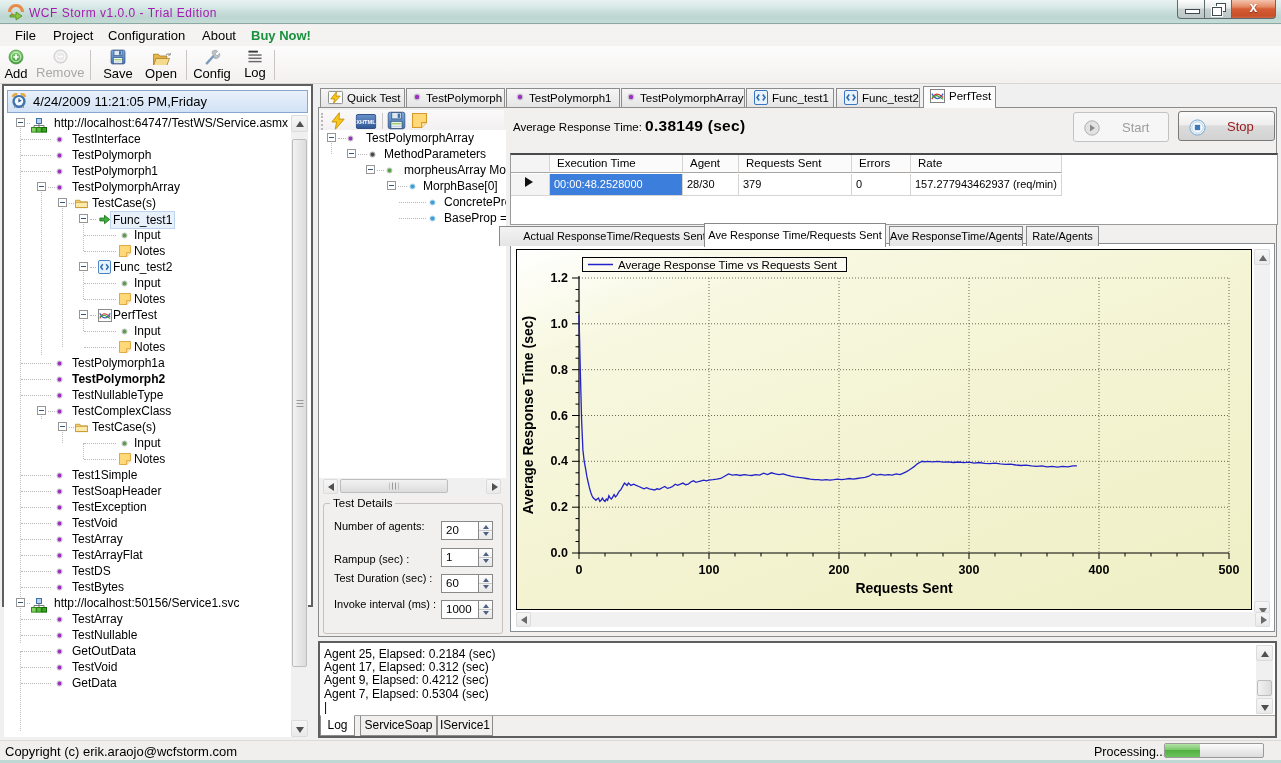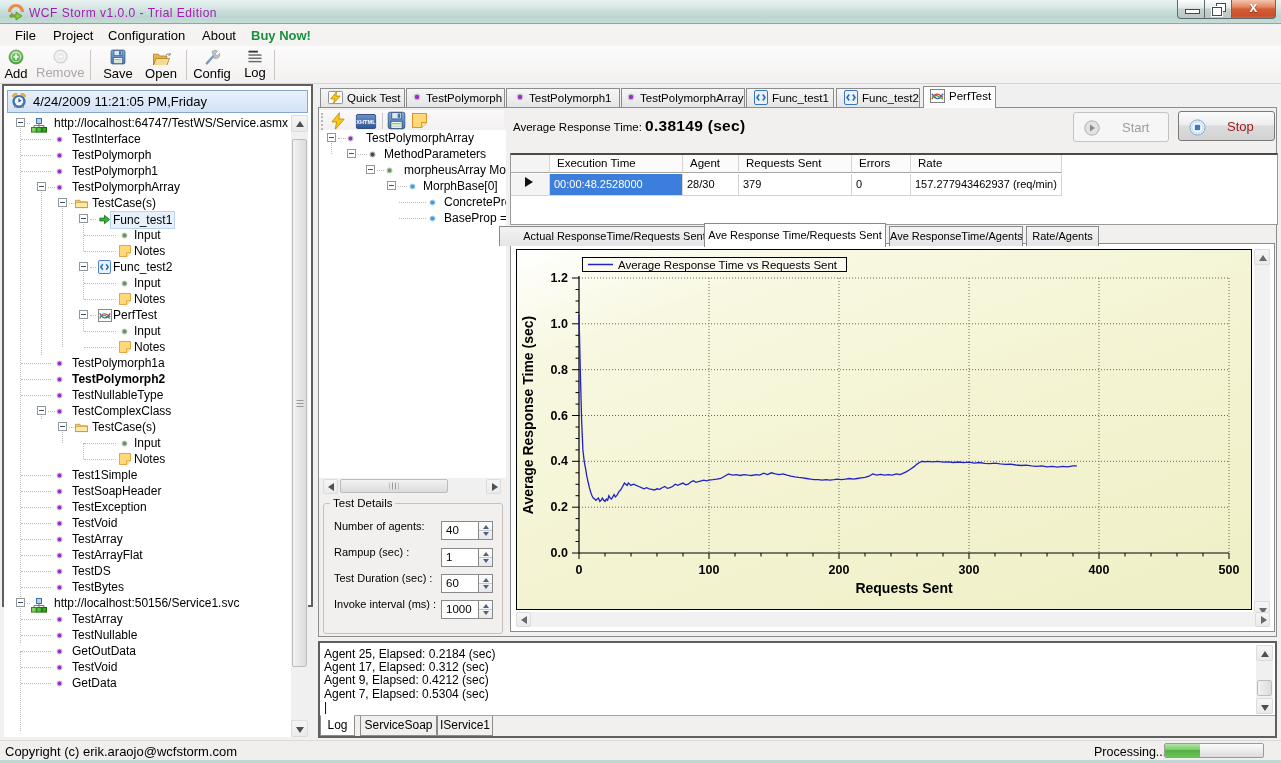--- a/index.html
+++ b/index.html
@@ -631,26 +631,26 @@
 <div class="sb-btn" style="right:0;top:0;width:15px;height:15px">
         <i class="arr" style="left:5px;top:3px;border-top:4.5px solid transparent;border-bottom:4.5px solid transparent;border-left:6px solid #505050"></i>
       </div>
 <div class="thumb-h" style="left:17px;top:0px;width:108px;height:14px">
         <span class="griph"></span>
       </div>
 </div>
 <fieldset id="tdetails">
       <div class="cap">Test Details</div>
 <div class="fl" style="top:16px">Number of agents:</div>
-      <div class="fi" style="top:17px">40</div>
+      <div class="fi" style="top:17px">20</div>
       <div class="sp" style="top:17px">
         <i class="u"></i>
         <i class="d"></i>
       </div>
-<div class="fl" style="top:42px">Rampup (sec) :</div>
+<div class="fl" style="top:49px">Rampup (sec) :</div>
       <div class="fi" style="top:44px">1</div>
       <div class="sp" style="top:44px">
         <i class="u"></i>
         <i class="d"></i>
       </div>
 <div class="fl" style="top:68px">Test Duration (sec) :</div>
       <div class="fi" style="top:70px">60</div>
       <div class="sp" style="top:70px">
         <i class="u"></i>
         <i class="d"></i>

